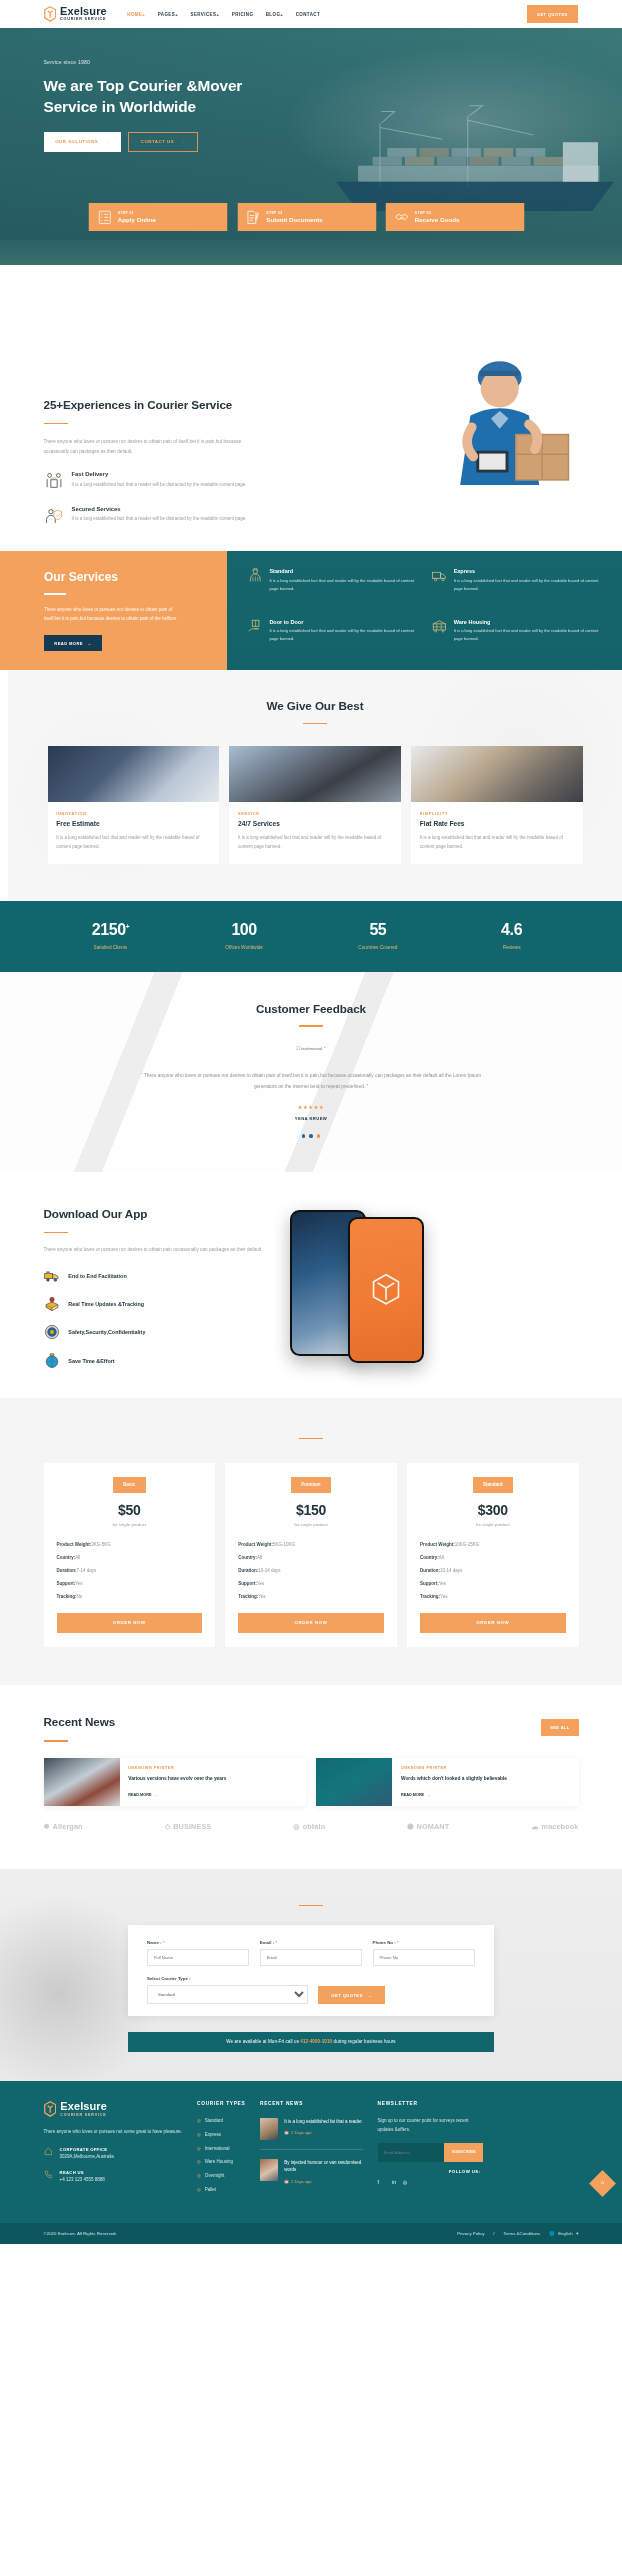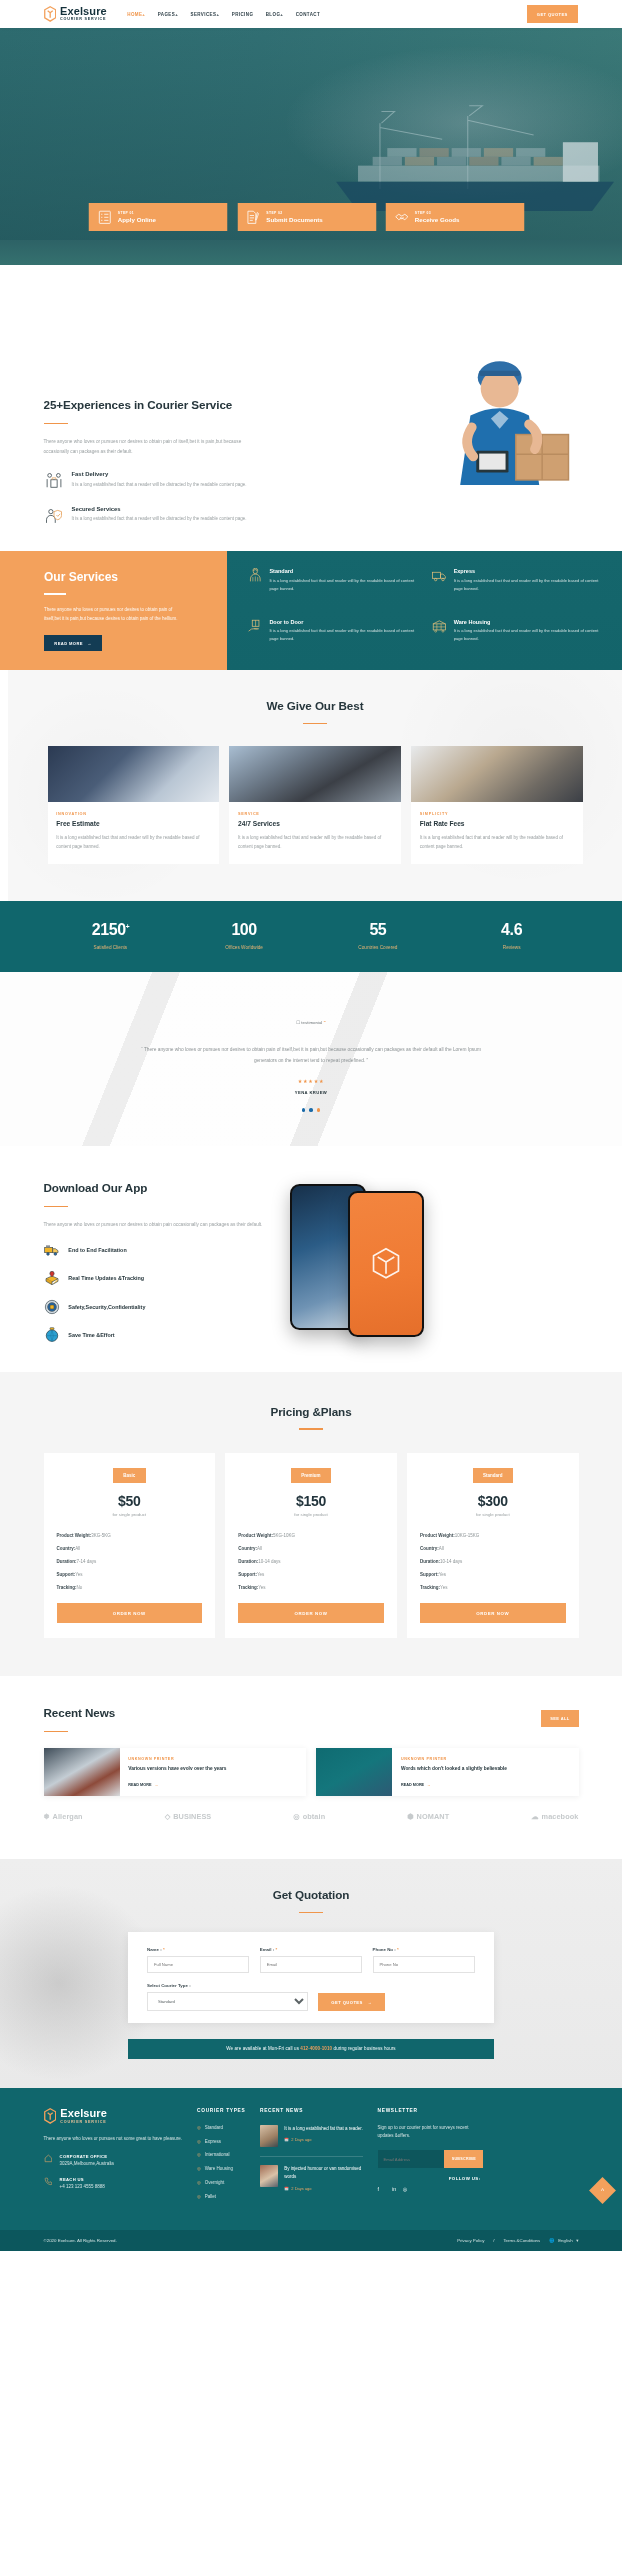--- a/index.html
+++ b/index.html
@@ -359,20 +359,34 @@
         <rect x="190" y="104" width="40" height="12" fill="#a9bdc1"></rect>
         <rect x="234" y="104" width="40" height="12" fill="#b39a81"></rect>
         <rect x="278" y="104" width="40" height="12" fill="#9fb3b8"></rect>
         <rect x="322" y="104" width="40" height="12" fill="#c4a98d"></rect>
         <rect x="366" y="104" width="40" height="12" fill="#a9bdc1"></rect>
       </g>
       <path d="M120 150 L500 150 L470 190 L150 190 Z" fill="#17465f" opacity=".82"></path>
       <rect x="430" y="96" width="48" height="54" fill="#e8eef0" opacity=".75"></rect>
     </svg>
 
+    <div class="container hero-content">
+      <div class="hero-eyebrow">Service since 1980</div>
+      <h1 class="hero-title">We are Top Courier &amp;Mover Service in Worldwide</h1>
+      <div class="hero-btns">
+        <button class="btn-solid">
+          <span>OUR SOLUTIONS</span>
+          <span>→</span>
+        </button>
+        <button class="btn-outline">
+          <span>CONTACT US</span>
+          <span>→</span>
+        </button>
+      </div>
+    </div>
   </section>
 
   <div class="steps-zone">
     <div class="band"></div>
     <div class="steps">
 
       <div class="step-card">
         <div class="step-head">
           <svg class="step-ico" viewBox="0 0 24 24">
             <rect x="3" y="2" width="18" height="20" rx="1" fill="none" stroke="#fff" stroke-width="1.3"></rect>
@@ -593,20 +607,24 @@
       </div>
       <div class="count">
         <div class="n"><span>4.6</span></div>
         <div class="l">Reviews</div>
       </div>
     </div>
   </section>
 
   <section class="fb">
     <div class="container">
+      <div class="center">
+        <h2 class="sec-title">Customer Feedback</h2>
+        <div class="rule center"></div>
+      </div>
       <div class="fb-badge">
         <span>☐</span>
         <span>testimonial</span>
         <span class="q">”</span>
       </div>
       <p class="fb-quote">“ There anyone who loves or pursues nor desires to obtain pain of itself,bet it is pain,but because occasionally can packages as their default all the Lorem Ipsum generators on the internet tend to repeat predefined. ”</p>
       <div class="stars">★★★★★</div>
       <div class="fb-name">YENA KRUEW</div>
       <div class="dots">
         <span class="dot"></span>
@@ -671,21 +689,20 @@
             <path d="M40 90 L52 97 L64 90 M52 97 V114" fill="none" stroke="#ffffff" stroke-width="2.4" opacity=".9"></path>
           </svg>
         </div>
       </div>
     </div>
   </section>
 
   <section class="pricing">
     <div class="container">
       <div class="center">
-        <h2 class="sec-title">Pricing &amp;Plans</h2>
         <div class="rule center"></div>
       </div>
       <div class="plans">
 
         <div class="plan">
           <div class="plan-badge">Basic</div>
           <div class="plan-price">$50</div>
           <div class="plan-sub">for single product</div>
           <ul class="plan-feats">
             <li><b>Product Weight:</b><span>3KG-5KG</span></li>
@@ -785,21 +802,20 @@
         <div class="brand">
             <span>☁</span>
             <span>macebook</span>
           </div>
       </div>
     </div>
   </section>
 
   <section class="quote">
     <div class="container center">
-      <h2 class="sec-title">Get Quotation</h2>
       <div class="rule center"></div>
     </div>
 
     <div class="quote-box">
       <div class="frow">
         <div class="fg">
           <label><span>Name :</span> <i>*</i></label>
           <input type="text" placeholder="Full Name" style="">
         </div>
         <div class="fg">

